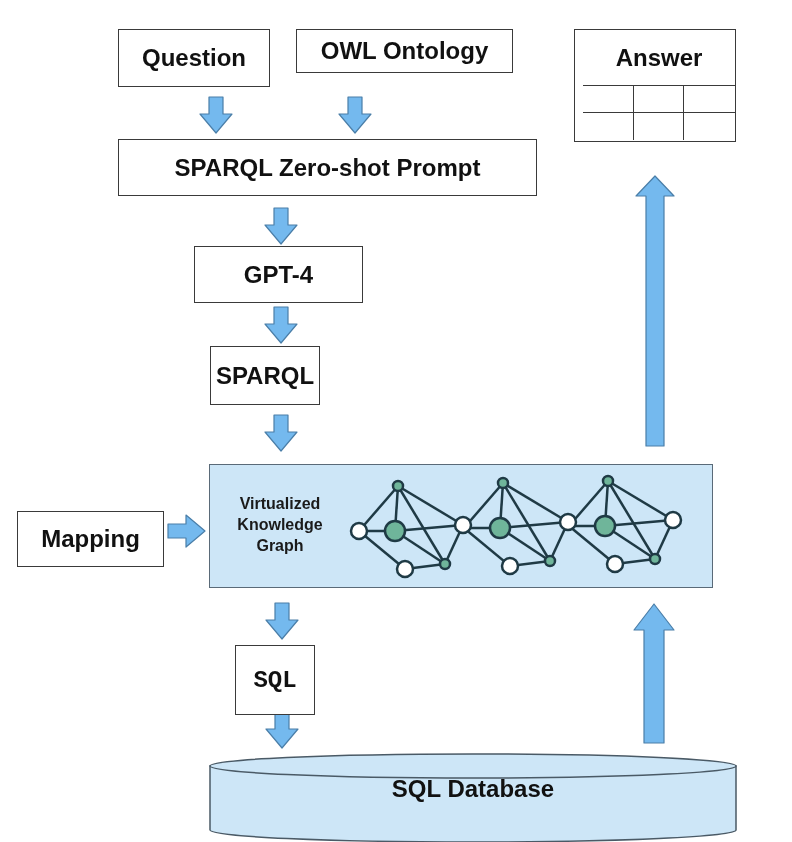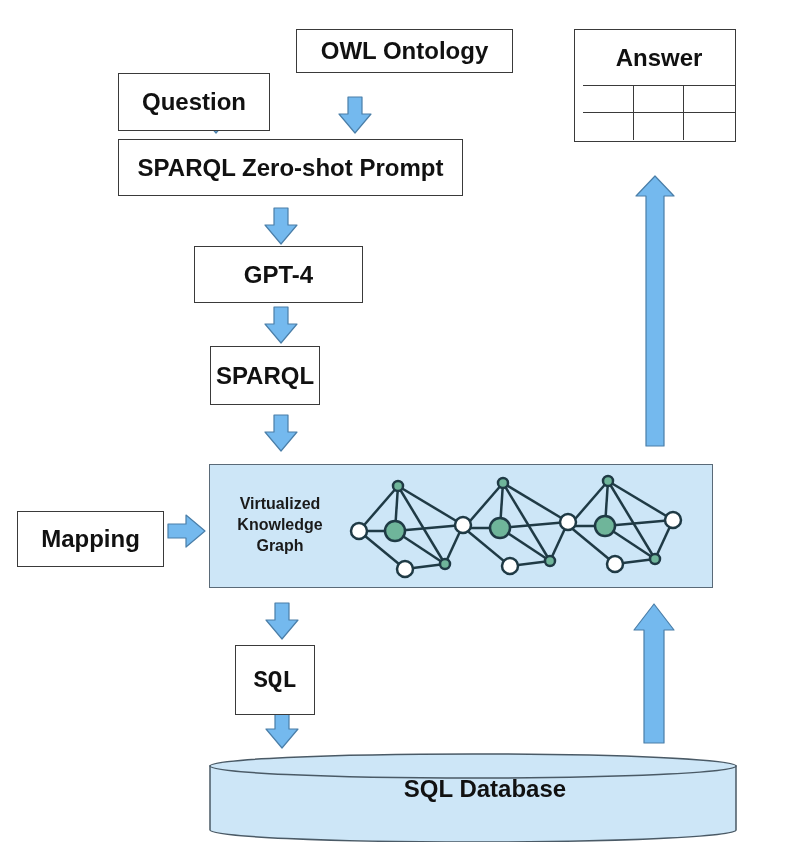--- a/index.html
+++ b/index.html
@@ -7,21 +7,21 @@
          font-family:"Liberation Sans", sans-serif; }
   .box { position:absolute; box-sizing:border-box; background:#fff;
          border:1.5px solid #3a3a3a; display:flex; align-items:center;
          justify-content:center; font-weight:bold; color:#111; font-size:24px; }
   svg.layer { position:absolute; left:0; top:0; }
   .vkg { position:absolute; left:209px; top:464px; width:504px; height:124px;
          box-sizing:border-box; background:#cde6f7; border:1.5px solid #5a6a78;padding-left:36px; }
   .vkg-label { position:absolute; left:10px; top:28px; width:120px;
                text-align:center; font-weight:bold; font-size:16px; line-height:21px; color:#1a1a1a; }
   .db-label { position:absolute; left:210px; top:775px; width:526px; text-align:center;
-              font-weight:bold; font-size:24px; color:#111;margin-left:12px; }
+              font-weight:bold; font-size:24px; color:#111; }
   .answer-box { position:absolute; left:574px; top:29px; width:162px; height:113px;
                 box-sizing:border-box; border:1.5px solid #3a3a3a; background:#fff;padding-left:8px; }
   .answer-title { height:56px; display:flex; align-items:center; justify-content:center;
                   font-weight:bold; font-size:24px; color:#111; border-bottom:1.5px solid #3a3a3a; box-sizing:border-box; }
   .answer-grid { display:grid; grid-template-columns:1fr 1fr 1fr; grid-template-rows:27px 27px; }
   .answer-grid div { border-right:1.5px solid #3a3a3a; border-bottom:1.5px solid #3a3a3a; box-sizing:border-box; }
   .answer-grid div:nth-child(3n) { border-right:none; }
   .answer-grid div:nth-child(n+4) { border-bottom:none; }
 </style>
 </head>
@@ -50,27 +50,27 @@
 
     <path d="M646,446 v-250 h-10 l19,-20 l19,20 h-10 v250 z"></path>
   </g>
 
   <g>
     <path d="M210,766 L210,830 A263,12 0 0 0 736,830 L736,766 Z" fill="#cde6f7" stroke="#4a5a66" stroke-width="1.5"></path>
     <ellipse cx="473" cy="766" rx="263" ry="12" fill="#cde6f7" stroke="#4a5a66" stroke-width="1.5"></ellipse>
   </g>
 </svg>
 
-<div class="box" style="left:118px;top:29px;width:152px;height:58px;margin-top:44px;">
+<div class="box" style="left:118px;top:29px;width:152px;height:58px;">
   <span>Question</span>
 </div>
 <div class="box" style="left:296px;top:29px;width:217px;height:44px;">
   <span>OWL Ontology</span>
 </div>
-<div class="box" style="left:118px;top:139px;width:345px;height:57px;">
+<div class="box" style="left:118px;top:139px;width:419px;height:57px;">
   <span>SPARQL Zero-shot Prompt</span>
 </div>
 <div class="box" style="left:194px;top:246px;width:169px;height:57px;">
   <span>GPT-4</span>
 </div>
 <div class="box" style="left:210px;top:346px;width:110px;height:59px;">
   <span>SPARQL</span>
 </div>
 <div class="box" style="left:17px;top:502px;width:147px;height:56px;margin-top:9px;">
   <span>Mapping</span>

